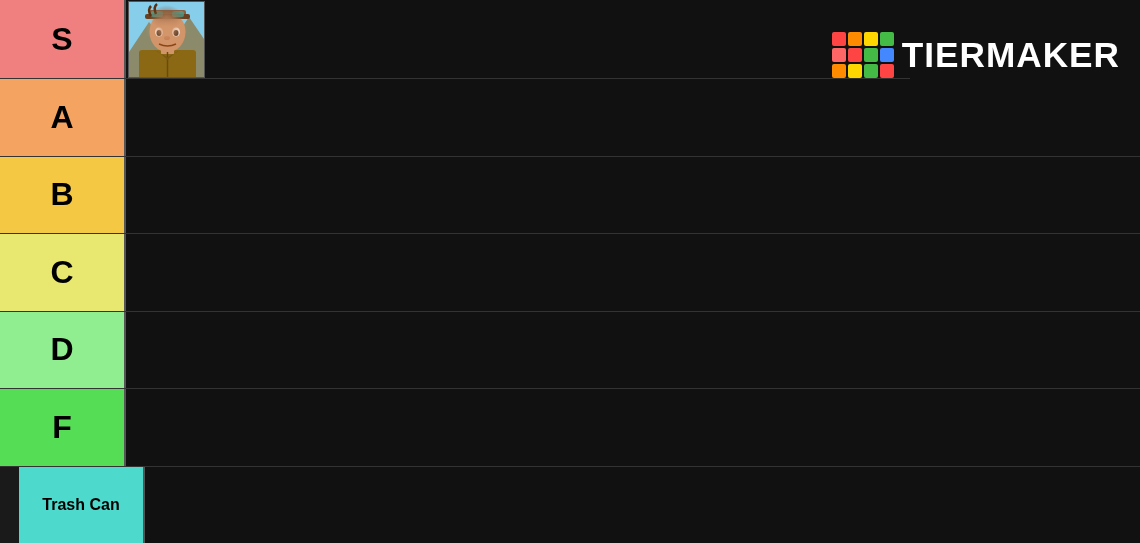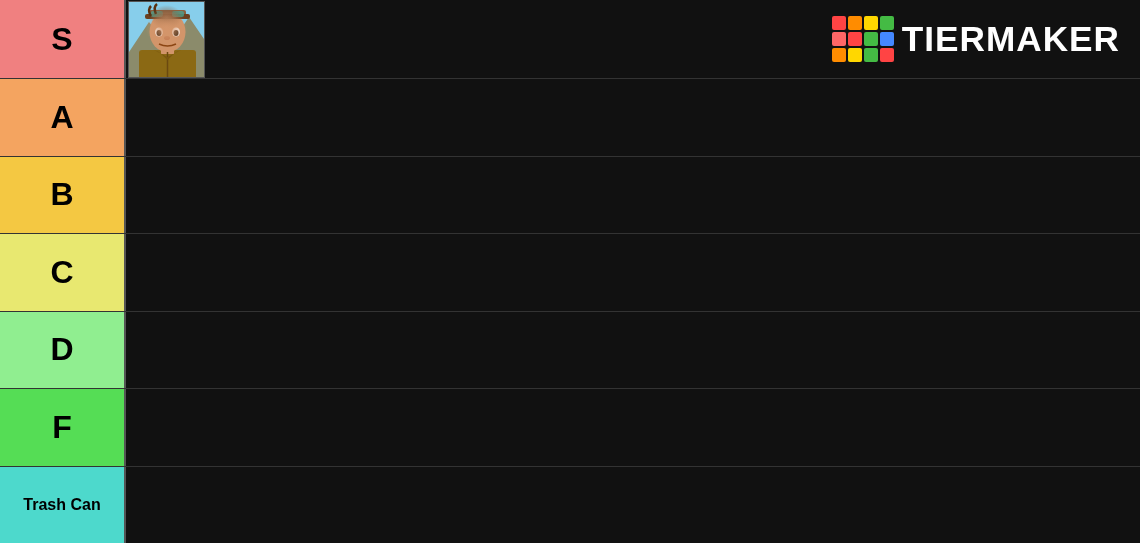--- a/index.html
+++ b/index.html
@@ -42,21 +42,21 @@
       background: #111;
       display: flex;
       align-items: center;
       padding: 2px;
       gap: 2px;
       position: relative;
     }
     
     .logo-container {
       position: absolute;
-      top: 0;
+      top: 16px;
       right: 0;
       width: 230px;
       height: 77px;
       display: flex;
       align-items: center;
       justify-content: flex-end;
       padding-right: 20px;
       background: #111;
     }
     .logo-text {
@@ -200,19 +200,19 @@
   </div>
 
   <div class="tier-row">
     <div class="tier-label" style="background: #55DD55;">
       <span>F</span>
     </div>
     <div class="tier-content"></div>
   </div>
 
   <div class="tier-row">
-    <div class="tier-label" style="background: #4DD9CC; font-size: 1rem; text-align: center; padding: 21px;">
+    <div class="tier-label" style="background: #4DD9CC; font-size: 1rem; text-align: center; padding: 21px; margin-left: 19px;">
       <span style="font-size: 1rem;">Trash Can</span>
     </div>
     <div class="tier-content"></div>
   </div>
 
 </div>
 
 </body></html>

